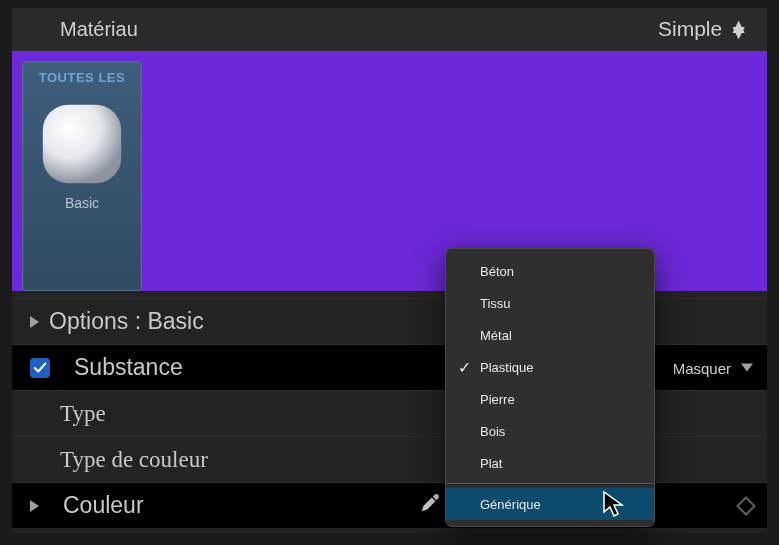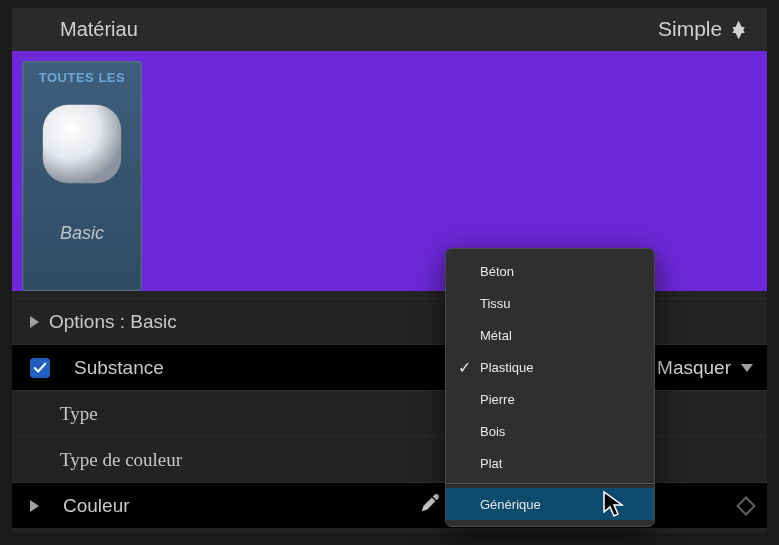--- a/index.html
+++ b/index.html
@@ -65,24 +65,23 @@
     letter-spacing: 0.5px;
     font-weight: 600;
   }
   .tile-swatch {
     margin: 10px auto 0;
     width: 98px; height: 98px;
     position: relative;
   }
   .tile-swatch svg { width: 100%; height: 100%; }
   .tile-name {
-    margin-top: 30px;
+    margin-top: 2px;
     color: #b9c4cf;
-    font-style: italic;
-    font-size: 18px;
+    font-size: 14px;
   }
 
   .rows { position: absolute; left: 0; right: 0; top: 290px; }
 
   .row {
     display: flex;
     align-items: center;
     height: 46px;
     padding: 0 14px 0 18px;
     border-top: 1px solid #2d2d2d;
@@ -103,31 +102,31 @@
     width: 20px; height: 20px;
     border-radius: 4px;
     background: #1f5fbf;
     margin-right: 10px;
     display: flex;
     align-items: center;
     justify-content: center;
   }
   .check svg { width: 14px; height: 14px; }
 
-  .row-label { color: #c8c8c8; font-size: 19px; flex: 0 0 auto; }
+  .row-label { color: #c8c8c8; font-size: 23px; flex: 0 0 auto; }
   .row .spacer { flex: 1; }
 
   .eyedropper { margin-right: 10px; color: #cfcfcf; }
   .masquer {
     position: absolute;
     right: 14px;
     top: 50%;
     transform: translateY(-50%);
     color: #d0d0d0;
-    font-size: 19px;
+    font-size: 15px;
     display: flex;
     align-items: center;
     gap: 10px;
   }
   .chev-down {
     width: 0; height: 0;
     border-left: 6px solid transparent;
     border-right: 6px solid transparent;
     border-top: 8px solid #a0a0a0;
   }

